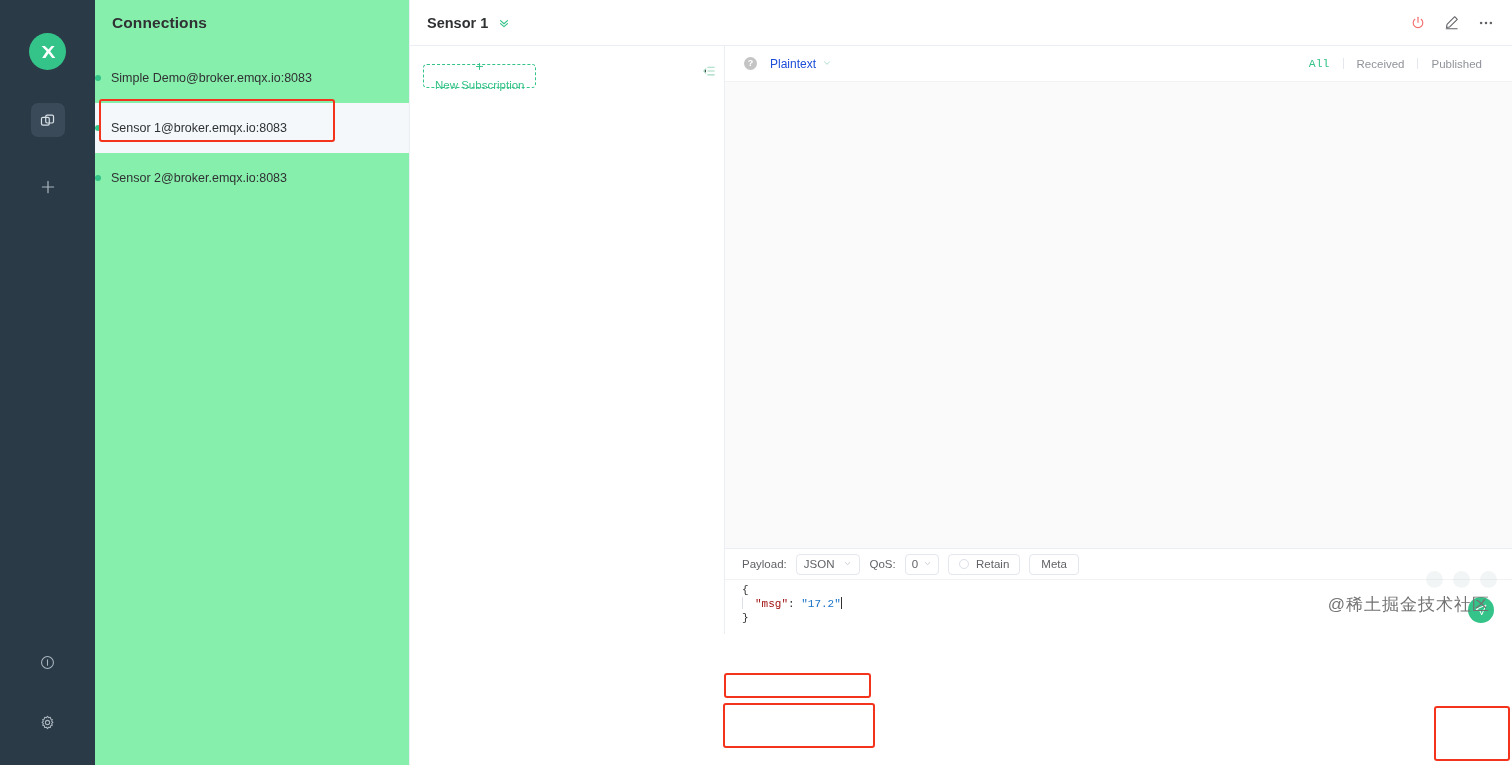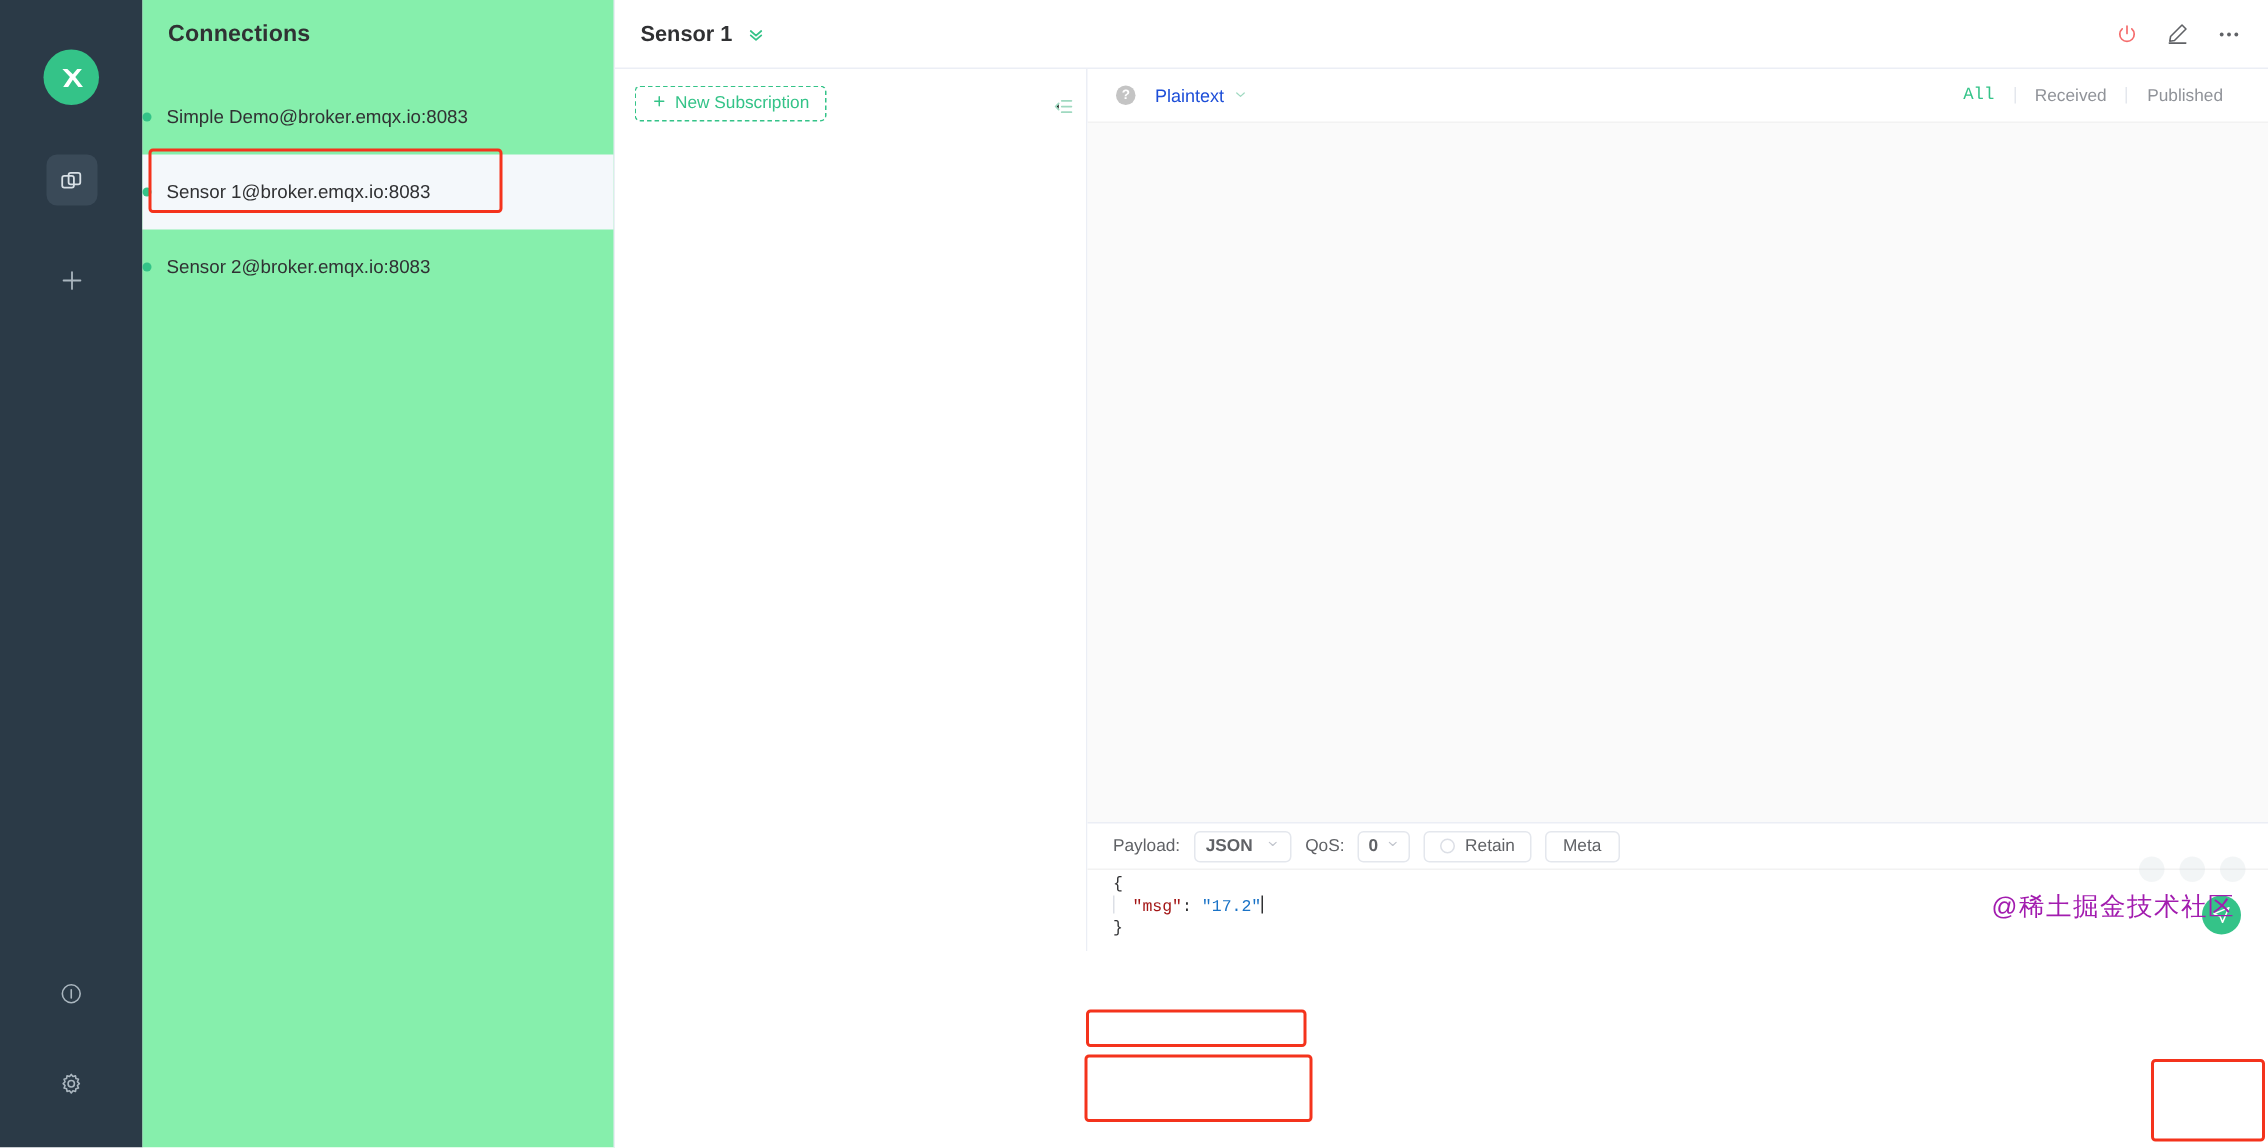--- a/index.html
+++ b/index.html
@@ -87,21 +87,21 @@
     width: 315px; flex: 0 0 315px;
     border-right: 1px solid #ebeef5;
     background: #ffffff;
     position: relative;
     padding: 11px 13px 0 13px;
   }
   .new-sub {
     height: 24px; border: 1px dashed #34c388; border-radius: 4px;
     color: #34c388; font-size: 11.5px;
     display: inline-flex; align-items: center; justify-content: center;
-    padding: 0 11px; gap: 6px; cursor: pointer; background: #fff;
+    padding: 0 11px; gap: 6px; cursor: pointer; background: #fff; flex-direction: column;
   }
   .subs-collapse {
     position: absolute; right: 8px; top: 18px; cursor: pointer;
   }
 
   
   .messages { flex: 1 1 auto; display: flex; flex-direction: column; min-width: 0; background: #fafafa; }
   .msg-toolbar {
     height: 36px; flex: 0 0 36px; background: #fff;
     display: flex; align-items: center; padding: 0 17px 0 19px;
@@ -125,21 +125,21 @@
   .composer { flex: 0 0 auto; background: #fff; border-top: 1px solid #ebeef5; position: relative; }
   .comp-row {
     height: 31px; display: flex; align-items: center; gap: 9px;
     padding: 0 17px; font-size: 11.5px; color: #606266;
     border-bottom: 1px solid #f2f2f2;
   }
   .comp-label { color: #606266; }
   .mini-select {
     border: 1px solid #e4e7ed; border-radius: 4px; height: 21px;
     display: inline-flex; align-items: center; gap: 9px;
-    padding: 0 7px; font-size: 11.5px; color: #606266; background: #fff; cursor: pointer; font-weight: bold;
+    padding: 0 7px; font-size: 11.5px; color: #606266; background: #fff; cursor: pointer;
   }
   .mini-select.qos { gap: 5px; padding: 0 6px; }
   .chk-pill {
     border: 1px solid #e4e7ed; border-radius: 4px; height: 21px;
     display: inline-flex; align-items: center; gap: 7px;
     padding: 0 10px; font-size: 11.5px; color: #606266; background: #fff; cursor: pointer;
   }
   .chk-circle { width: 10px; height: 10px; border-radius: 50%; border: 1px solid #dcdfe6; }
   .btn-pill {
     border: 1px solid #e4e7ed; border-radius: 4px; height: 21px;
@@ -179,21 +179,21 @@
   }
   .ghost-tools {
     position: absolute; right: 15px; bottom: 46px;
     display: flex; gap: 10px; opacity: .22;
   }
   .ghost-circle { width: 17px; height: 17px; border-radius: 50%; background: #c9d3d8; }
 
   
   .watermark {
     position: absolute; right: 22px; bottom: 18px;
-    font-size: 17px; color: #a21caf; letter-spacing: 1px;
+    font-size: 17px; color: #737373; letter-spacing: 1px;
     pointer-events: none; user-select: none; white-space: nowrap;
   }
 
   
   .anno { position: absolute; border: 2px solid #f4331c; border-radius: 3px; pointer-events: none; z-index: 40; }
 </style>
 </head>
 <body>
 
 <div class="app">

